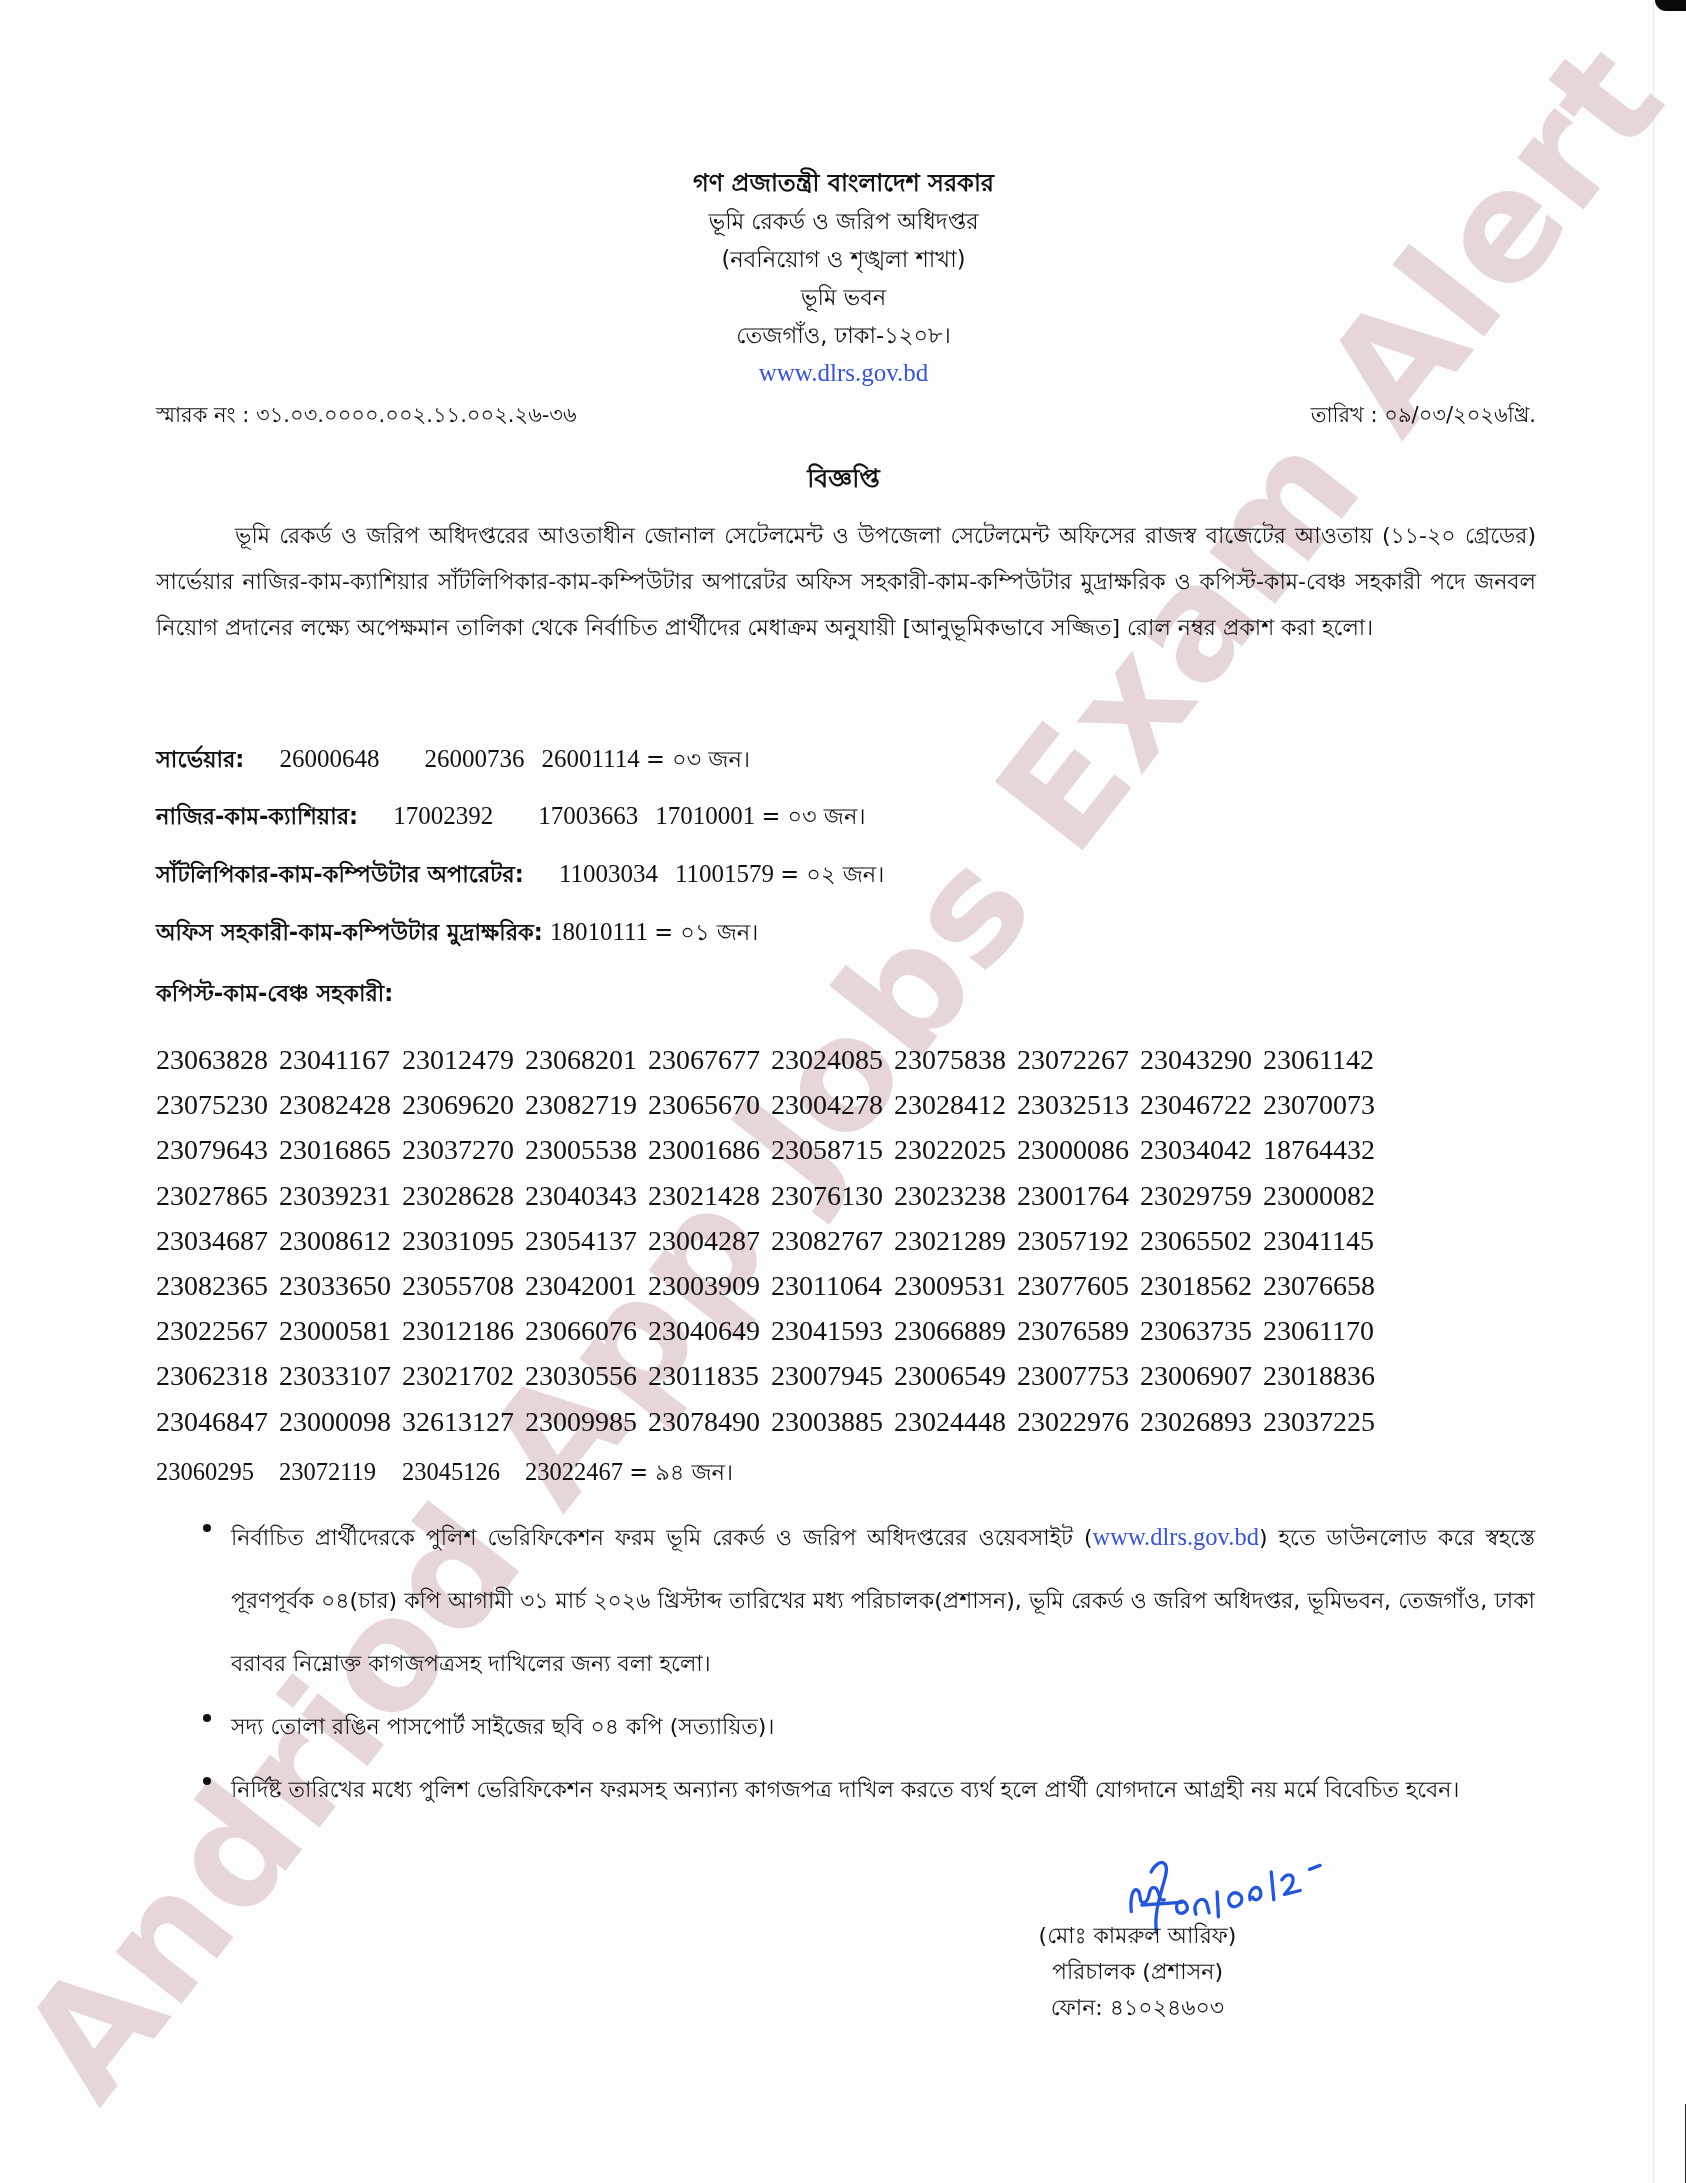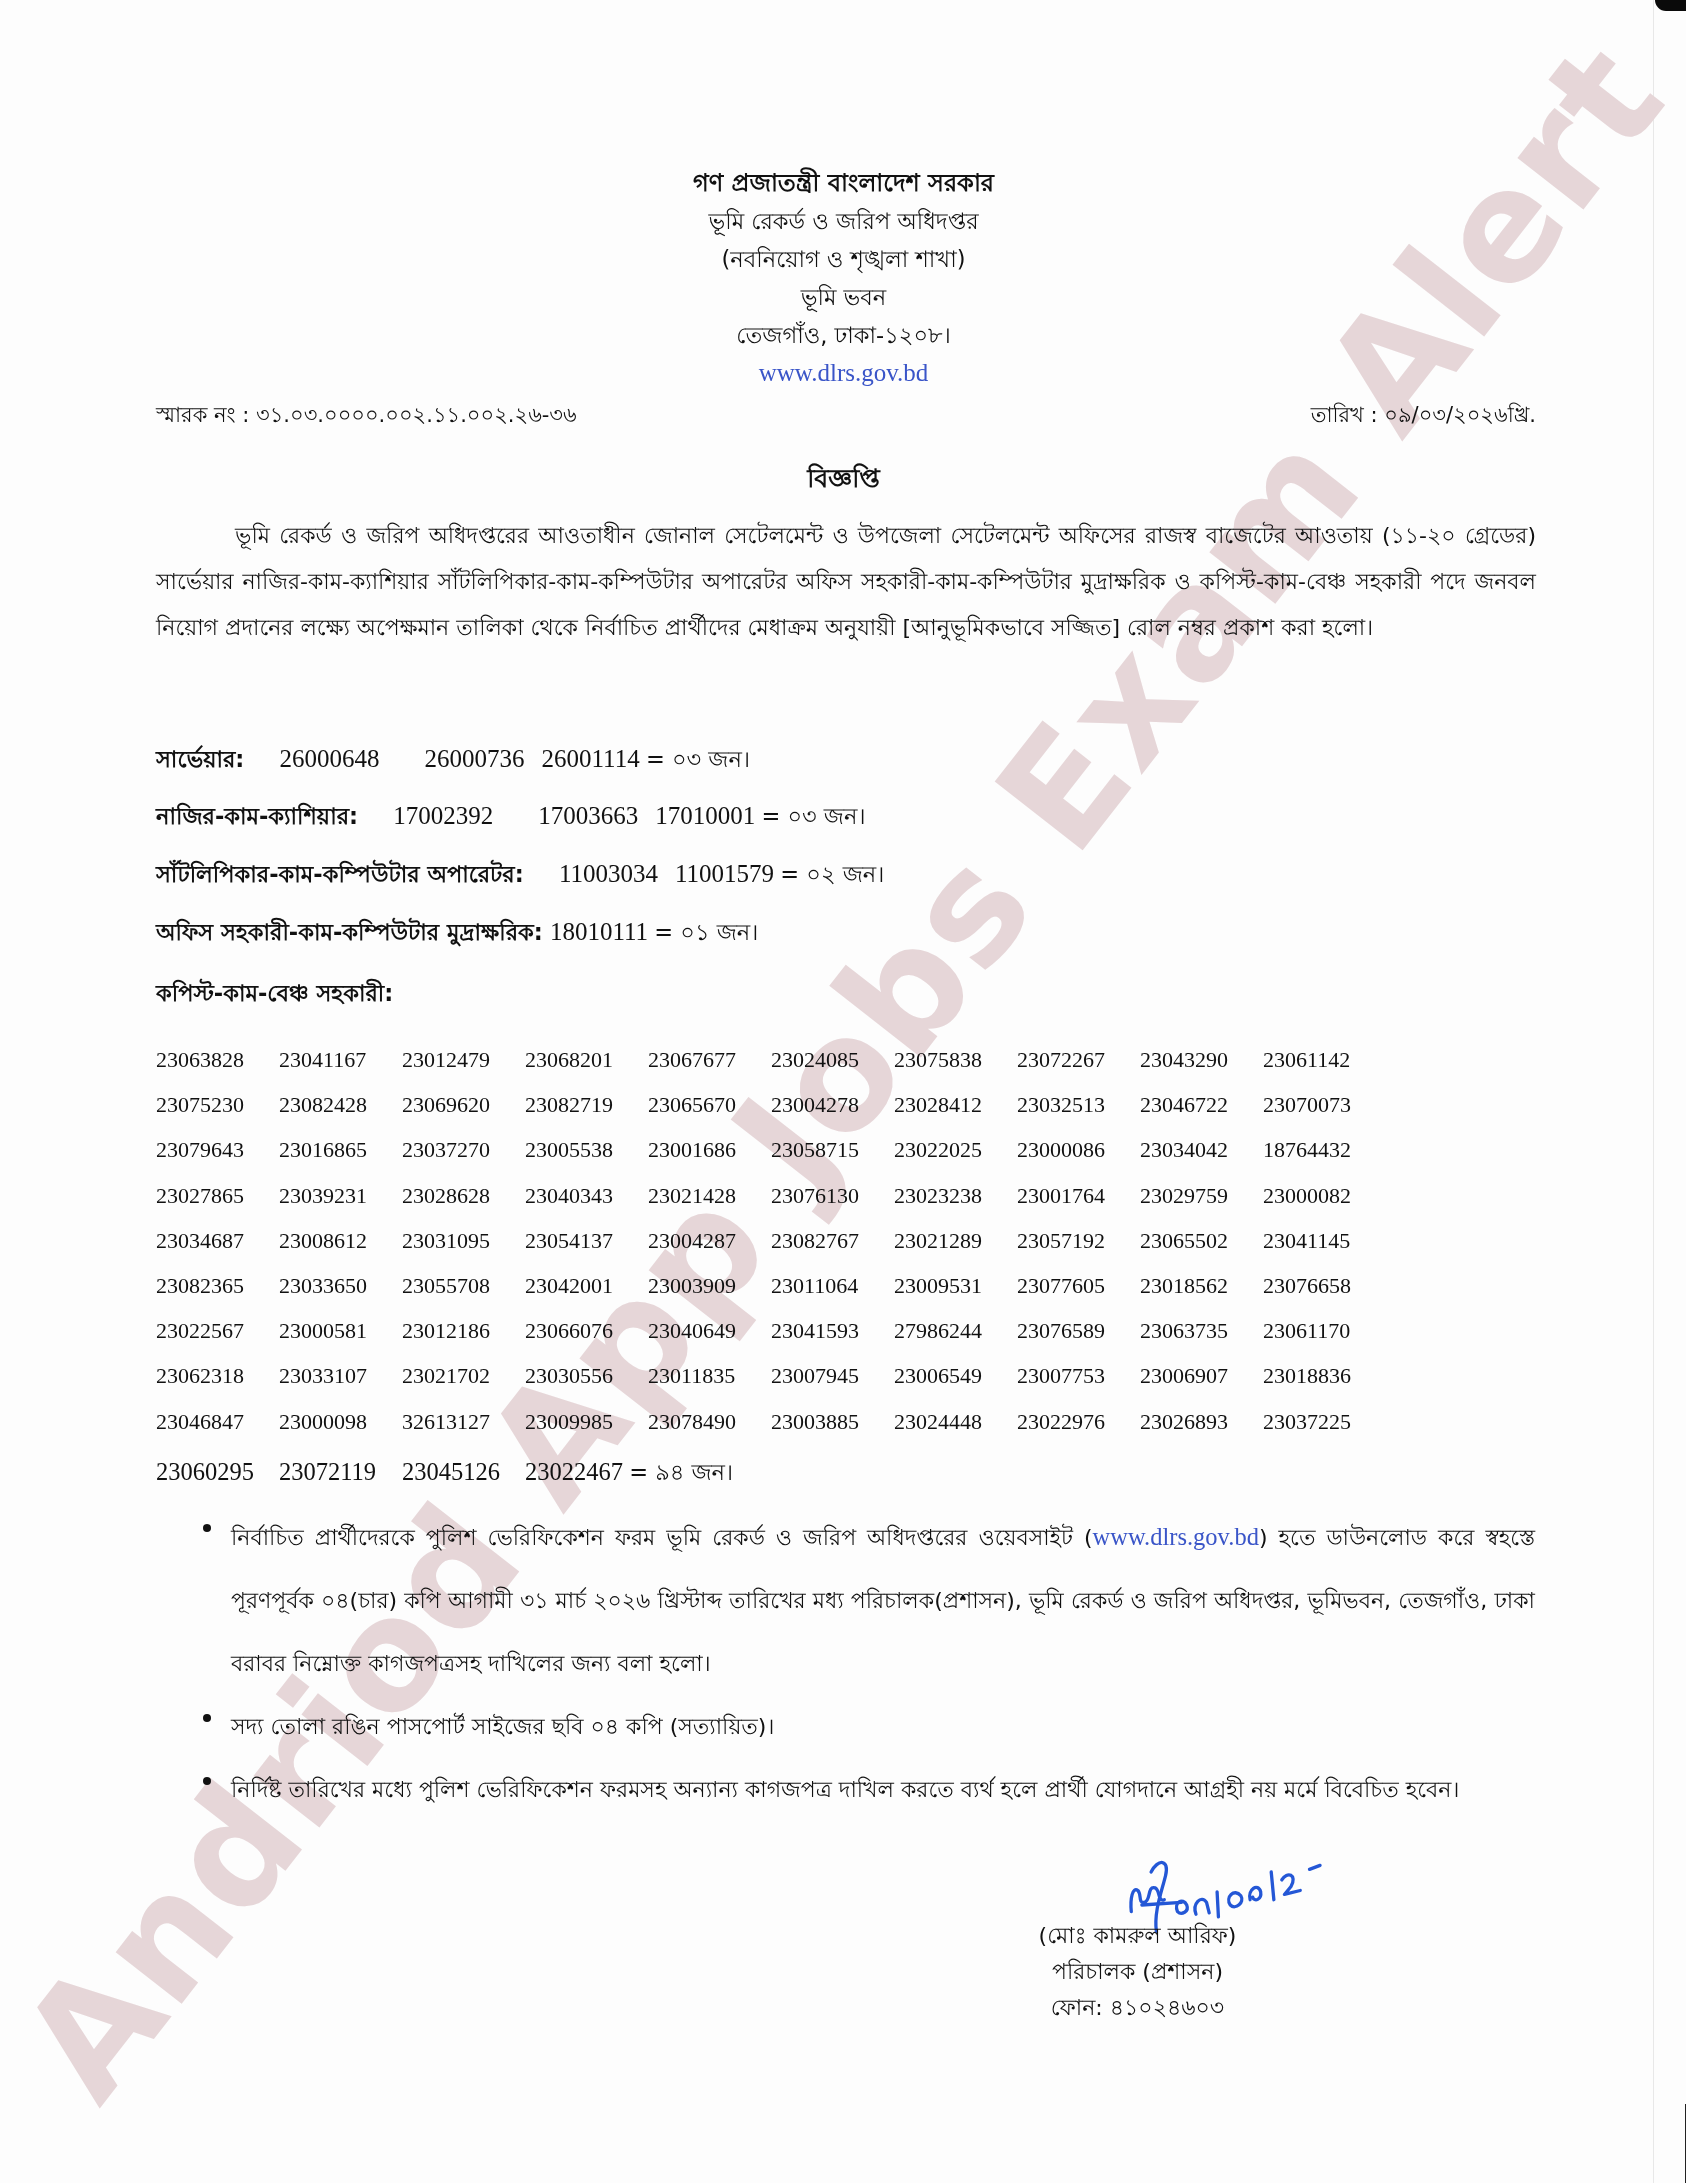--- a/index.html
+++ b/index.html
@@ -142,21 +142,21 @@
 
     .roll-grid {
       position: absolute;
       top: 1044px;
       left: 156px;
       width: 1257px;
       display: grid;
       grid-template-columns: repeat(10, 123px);
       row-gap: 13.2px;
       font-family: "Liberation Serif", serif;
-      font-size: 22px;
+      font-size: 28px;
       line-height: 32px;
     }
     .roll-grid .cell {
       white-space: nowrap;
     }
     .last-row {
       position: absolute;
       top: 1455px;
       left: 156px;
       font-family: "Liberation Serif", serif;
@@ -354,21 +354,21 @@
       <span class="cell">23077605</span>
       <span class="cell">23018562</span>
       <span class="cell">23076658</span>
 
       <span class="cell">23022567</span>
       <span class="cell">23000581</span>
       <span class="cell">23012186</span>
       <span class="cell">23066076</span>
       <span class="cell">23040649</span>
       <span class="cell">23041593</span>
-      <span class="cell">27986244</span>
+      <span class="cell">23066889</span>
       <span class="cell">23076589</span>
       <span class="cell">23063735</span>
       <span class="cell">23061170</span>
 
       <span class="cell">23062318</span>
       <span class="cell">23033107</span>
       <span class="cell">23021702</span>
       <span class="cell">23030556</span>
       <span class="cell">23011835</span>
       <span class="cell">23007945</span>

